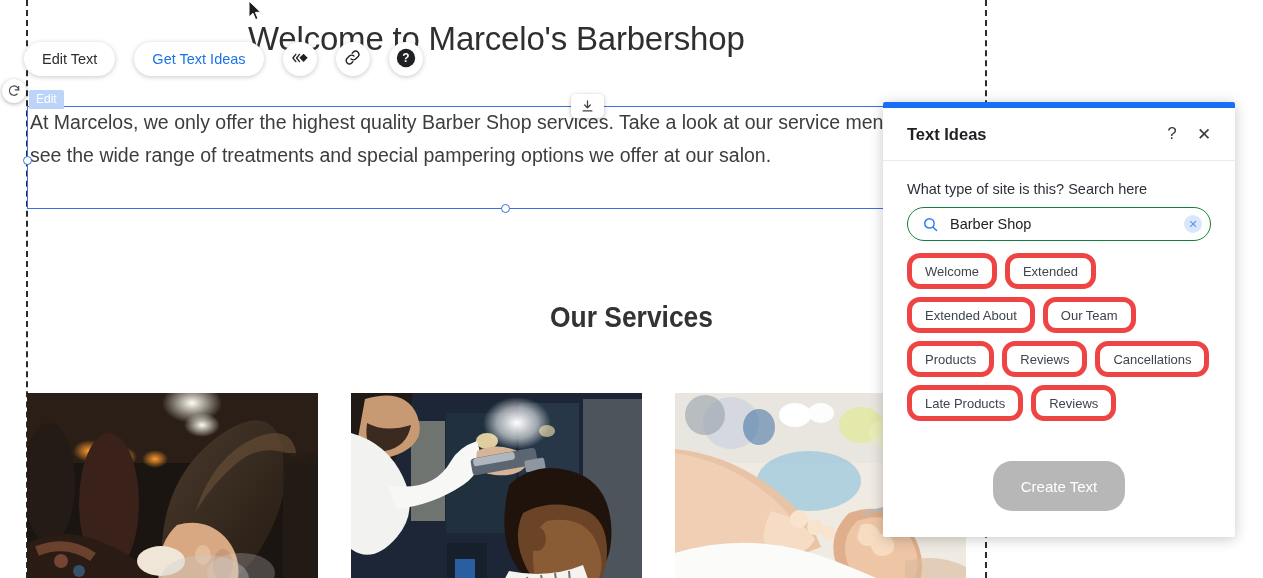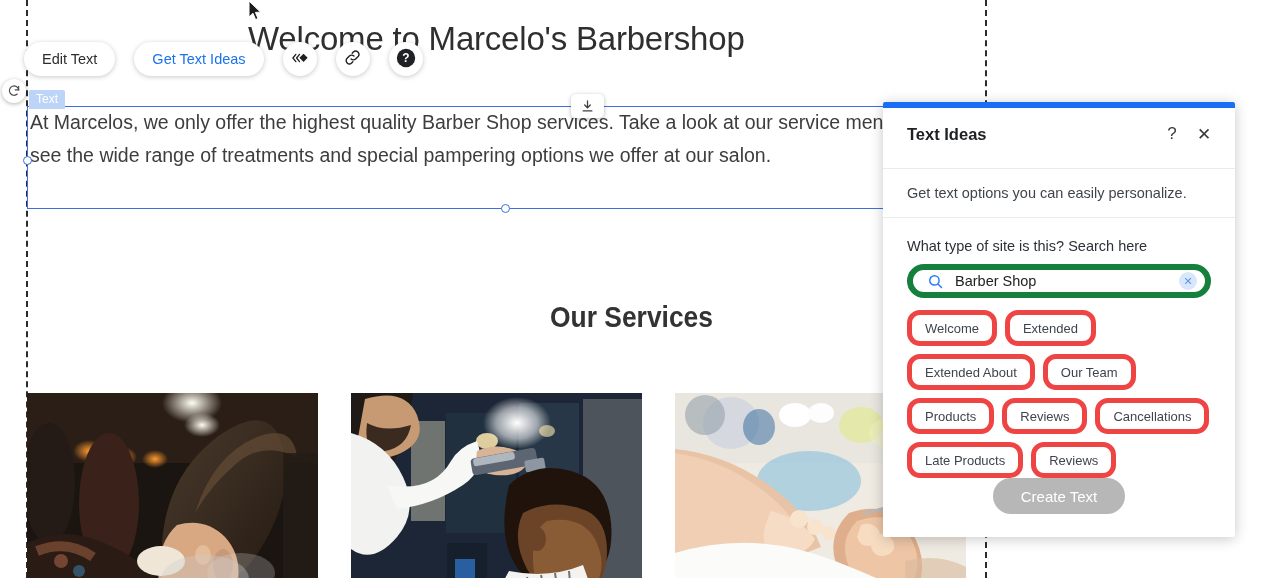--- a/index.html
+++ b/index.html
@@ -88,35 +88,35 @@
   
   #text-ideas-panel{
     position:absolute;left:883px;top:102px;width:352px;height:435px;
     background:#ffffff;border-radius:2px;
     box-shadow:0 2px 14px rgba(0,0,0,.22);
     display:flex;flex-direction:column;overflow:hidden;
   }
   #panel-accent-bar{height:6px;background:#1a6ef5;flex:0 0 auto;}
   #panel-header{
     height:52px;flex:0 0 auto;display:flex;align-items:center;
-    padding:0 18px 8px 24px;border-bottom:1px solid #e8eaed;
+    padding:0 18px 0 24px;border-bottom:1px solid #e8eaed;
   }
   #panel-title{flex:1;font-size:16.5px;font-weight:700;color:#202124;}
   .hdr-icon{
     width:26px;height:26px;display:flex;align-items:center;justify-content:center;
     color:#3c3c3c;cursor:pointer;font-size:17px;margin-left:6px;
   }
   #panel-subtitle{
     padding:16px 24px 16px 24px;font-size:14.5px;color:#40454c;
     border-bottom:1px solid #e8eaed;
   }
   #panel-body{padding:20px 24px 0 24px;flex:1;position:relative;}
   .q-label{font-size:14.5px;color:#2c3038;margin-bottom:10px;}
   #site-search{
-    height:34px;border:6px solid #15803d;border-radius:17px;background:#fff;
+    height:34px;border:1px solid #15803d;border-radius:17px;background:#fff;
     display:flex;align-items:center;padding:0 8px 0 14px;box-sizing:border-box;
   }
   #search-icon{width:17px;height:17px;flex:0 0 auto;color:#2b7cf6;}
   #search-value{flex:1;font-size:14.5px;color:#222;margin-left:11px;
     overflow:hidden;white-space:nowrap;}
   #clear-search{
     width:18px;height:18px;border-radius:50%;background:#d9e7fb;color:#5a93e8;
     display:flex;align-items:center;justify-content:center;font-size:11px;
     cursor:pointer;flex:0 0 auto;
   }
@@ -125,21 +125,21 @@
   .chip{
     height:26px;padding:0 13px;border:5px solid #ef4444;border-radius:13px;
     background:#fff;font-size:13px;color:#3f4busy;color:#3f454e;cursor:pointer;
     display:flex;align-items:center;justify-content:center;white-space:nowrap;
     font-family:"Liberation Sans","DejaVu Sans",sans-serif;
   }
   #panel-footer{
     flex:0 0 auto;padding:0 24px 26px 24px;display:flex;justify-content:center;
   }
   #create-text-btn{
-    min-width:132px;height:36px;border-radius:19px;border:none;
+    min-width:132px;height:50px;border-radius:19px;border:none;
     background:#b7b7b7;color:#ffffff;font-size:15px;cursor:default;
     display:flex;align-items:center;justify-content:center;
     font-family:"Liberation Sans","DejaVu Sans",sans-serif;
   }
 
   
   #mouse-cursor{position:absolute;left:248px;top:0px;width:14px;height:22px;}
 </style>
 </head>
 <body>
@@ -261,21 +261,21 @@
     </svg>
   </div>
 
   <div id="body-copy">At Marcelos, we only offer the highest quality Barber Shop services. Take a look at our service menu below to see the wide range of treatments and special pampering options we offer at our salon.</div>
 
   <div id="text-element">
     <span class="handle mid-left"></span>
     <span class="handle bottom-mid"></span>
   </div>
 
-  <div id="text-badge">Text</div>
+  <div id="text-badge">Edit</div>
 
   <div id="dock-btn">
     <svg width="15" height="15" viewBox="0 0 24 24" fill="none" stroke="#3c4043" stroke-width="2" stroke-linecap="round">
       <path d="M12 3 v10"></path>
         <path d="M7.5 9.5 L12 14 L16.5 9.5"></path>
         <path d="M5 19 h14"></path>
     </svg>
   </div>
 
   <div id="rotate-handle">
@@ -324,21 +324,20 @@
 <div id="text-ideas-panel">
 
   <div id="panel-accent-bar"></div>
 
   <div id="panel-header">
     <div id="panel-title">Text Ideas</div>
     <div class="hdr-icon">?</div>
     <div class="hdr-icon">✕</div>
   </div>
 
-  <div id="panel-subtitle">Get text options you can easily personalize.</div>
 
   <div id="panel-body">
 
     <div class="q-label">What type of site is this? Search here</div>
 
     <div id="site-search">
       <span id="search-icon">
         <svg width="17" height="17" viewBox="0 0 24 24" fill="none" stroke="#2b7cf6" stroke-width="2.1" stroke-linecap="round">
           <circle cx="10.5" cy="10.5" r="6.6"></circle>
             <path d="M15.4 15.4 L20.5 20.5"></path>

